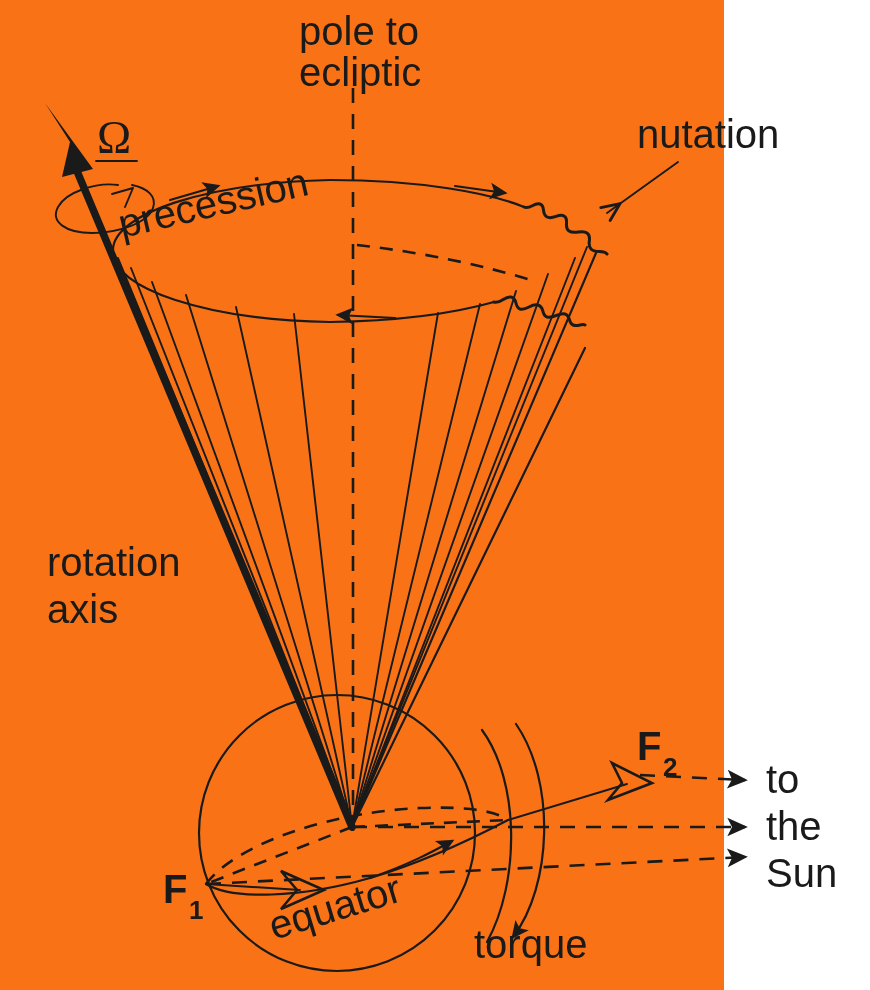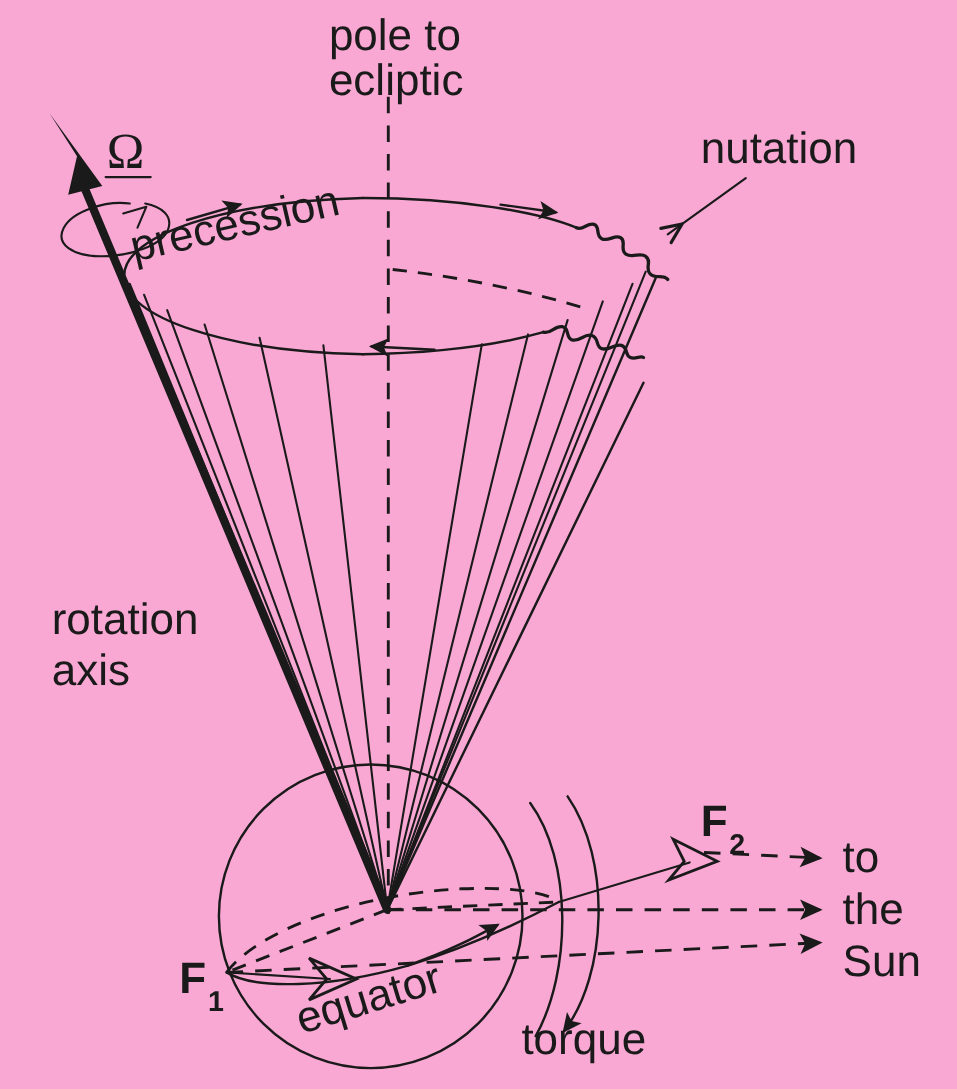--- a/index.html
+++ b/index.html
@@ -10,23 +10,23 @@
   }
   body {
     width: 870px;
     height: 990px;
     overflow: hidden;
     font-family: "Liberation Sans", sans-serif;
     color: #1a1a1a;
   }
   #diagram-root {
     position: relative;
-    width: 870px;
+    width: 724px;
     height: 990px;
-    background: #f9a8d4;
+    background: #f97316;
   }
   svg#figure {
     position: absolute;
     left: 0;
     top: 0;
     width: 870px;
     height: 990px;
     display: block;
   }
   .ln-thin     { fill: none; stroke: #1a1a1a; stroke-width: 2.2; stroke-linecap: round; stroke-linejoin: round; }

